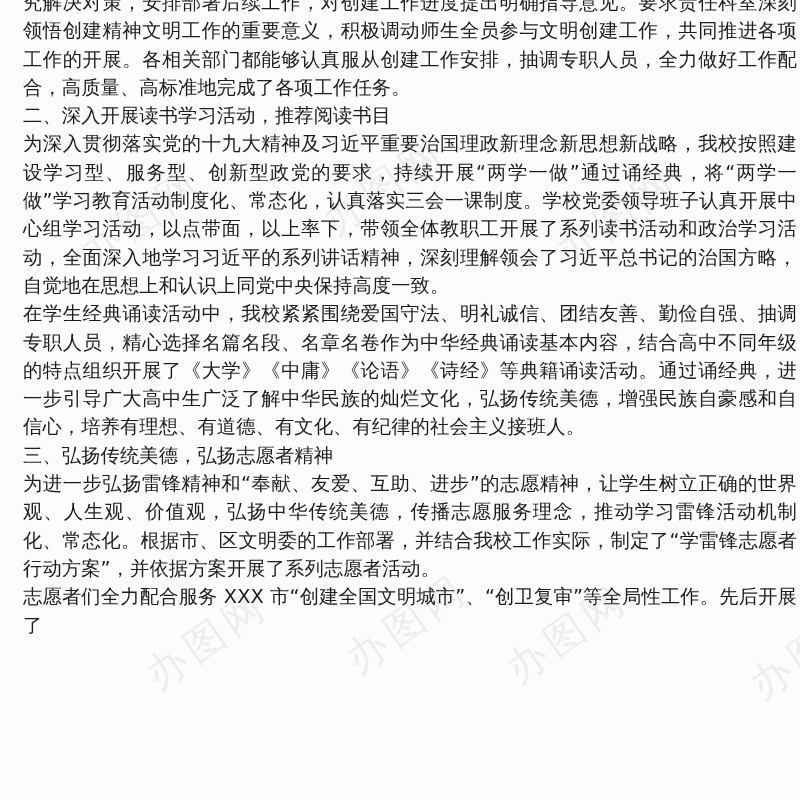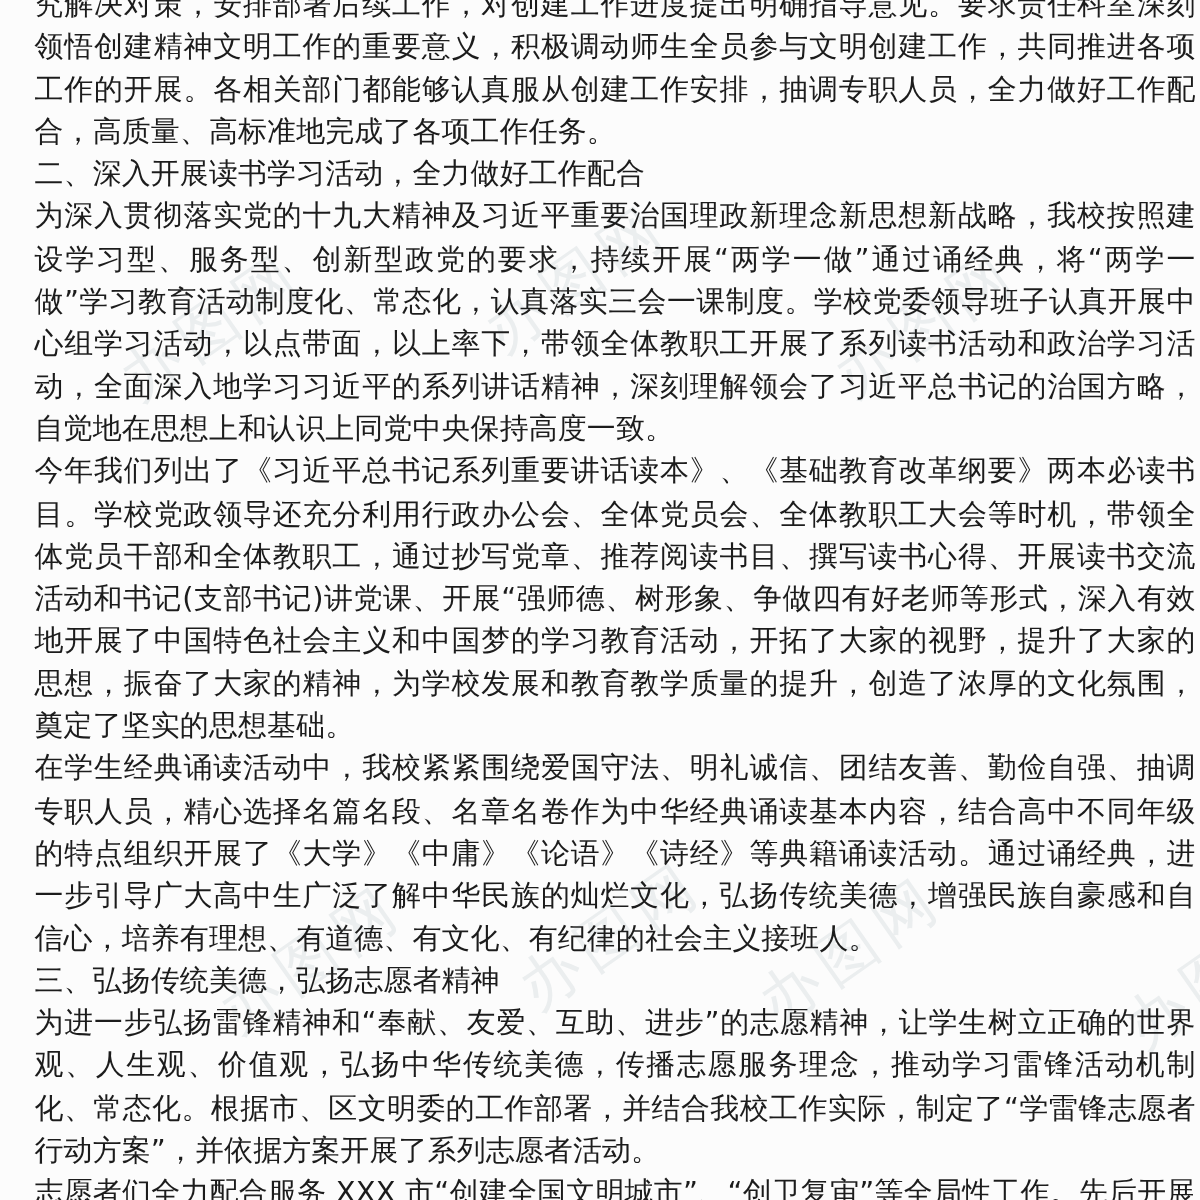--- a/index.html
+++ b/index.html
@@ -69,22 +69,21 @@
     <span class="wm wm2">办图网</span>
     <span class="wm wm3">办图网</span>
     <span class="wm wm4">办图网</span>
     <span class="wm wm5">办图网</span>
     <span class="wm wm6">办图网</span>
     <span class="wm wm7">办图网</span>
   </div>
 
   <div class="content">
     <p>究解决对策，安排部署后续工作，对创建工作进度提出明确指导意见。要求责任科室深刻领悟创建精神文明工作的重要意义，积极调动师生全员参与文明创建工作，共同推进各项工作的开展。各相关部门都能够认真服从创建工作安排，抽调专职人员，全力做好工作配合，高质量、高标准地完成了各项工作任务。</p>
-    <p>二、深入开展读书学习活动，全力做好工作配合</p>
+    <p>二、深入开展读书学习活动，推荐阅读书目</p>
     <p>为深入贯彻落实党的十九大精神及习近平重要治国理政新理念新思想新战略，我校按照建设学习型、服务型、创新型政党的要求，持续开展“两学一做”通过诵经典，将“两学一做”学习教育活动制度化、常态化，认真落实三会一课制度。学校党委领导班子认真开展中心组学习活动，以点带面，以上率下，带领全体教职工开展了系列读书活动和政治学习活动，全面深入地学习习近平的系列讲话精神，深刻理解领会了习近平总书记的治国方略，自觉地在思想上和认识上同党中央保持高度一致。</p>
-    <p>今年我们列出了《习近平总书记系列重要讲话读本》、《基础教育改革纲要》两本必读书目。学校党政领导还充分利用行政办公会、全体党员会、全体教职工大会等时机，带领全体党员干部和全体教职工，通过抄写党章、推荐阅读书目、撰写读书心得、开展读书交流活动和书记(支部书记)讲党课、开展“强师德、树形象、争做四有好老师等形式，深入有效地开展了中国特色社会主义和中国梦的学习教育活动，开拓了大家的视野，提升了大家的思想，振奋了大家的精神，为学校发展和教育教学质量的提升，创造了浓厚的文化氛围，奠定了坚实的思想基础。</p>
     <p>在学生经典诵读活动中，我校紧紧围绕爱国守法、明礼诚信、团结友善、勤俭自强、抽调专职人员，精心选择名篇名段、名章名卷作为中华经典诵读基本内容，结合高中不同年级的特点组织开展了《大学》《中庸》《论语》《诗经》等典籍诵读活动。通过诵经典，进一步引导广大高中生广泛了解中华民族的灿烂文化，弘扬传统美德，增强民族自豪感和自信心，培养有理想、有道德、有文化、有纪律的社会主义接班人。</p>
     <p>三、弘扬传统美德，弘扬志愿者精神</p>
     <p>为进一步弘扬雷锋精神和“奉献、友爱、互助、进步”的志愿精神，让学生树立正确的世界观、人生观、价值观，弘扬中华传统美德，传播志愿服务理念，推动学习雷锋活动机制化、常态化。根据市、区文明委的工作部署，并结合我校工作实际，制定了“学雷锋志愿者行动方案”，并依据方案开展了系列志愿者活动。</p>
     <p>志愿者们全力配合服务 XXX 市“创建全国文明城市”、“创卫复审”等全局性工作。先后开展了</p>
   </div>
 
 </div>
 
 </body></html>

